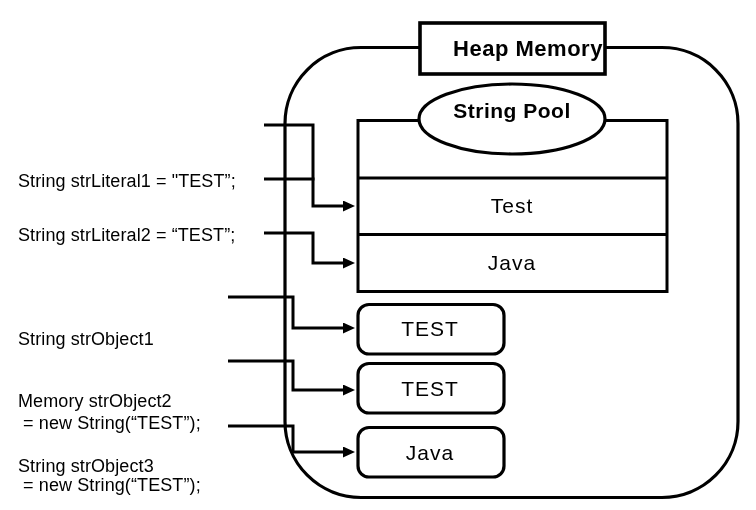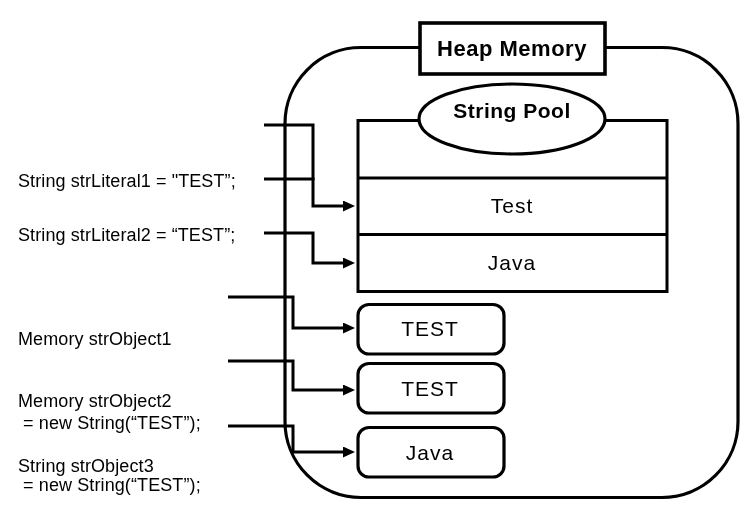--- a/index.html
+++ b/index.html
@@ -65,33 +65,33 @@
     <rect x="358" y="427.5" width="146" height="49.5" rx="11" ry="11" fill="#ffffff" stroke="#000" stroke-width="3.2"></rect>
   </svg>
 
   <div class="txt code" style="top:111px">
     <span>String strLiteral1 = "TEST”;</span>
   </div>
   <div class="txt code" style="top:165px">
     <span>String strLiteral2 = “TEST”;</span>
   </div>
   <div class="txt code" style="top:269px">
-    <span>Memory strObject1</span>
+    <span>String strObject1</span>
     <span> = new String(“TEST”);</span>
   </div>
   <div class="txt code" style="top:331px">
     <span>Memory strObject2</span>
     <span> = new String(“TEST”);</span>
   </div>
   <div class="txt code" style="top:396px">
     <span>String strObject3</span>
     
   </div>
 
-  <div class="txt ctr bold heap-title" style="left:512px; top:49px">Heap Memory</div>
+  <div class="txt ctr bold heap-title" style="left:528px; top:49px">Heap Memory</div>
   <div class="txt ctr bold pool-title" style="left:512px; top:111px">String Pool</div>
 
   <div class="txt ctr" style="left:512px; top:206px">Test</div>
   <div class="txt ctr" style="left:512px; top:263px">Java</div>
 
   <div class="txt ctr" style="left:430px; top:329px">TEST</div>
   <div class="txt ctr" style="left:430px; top:389px">TEST</div>
   <div class="txt ctr" style="left:430px; top:453px">Java</div>
 
 </div>

